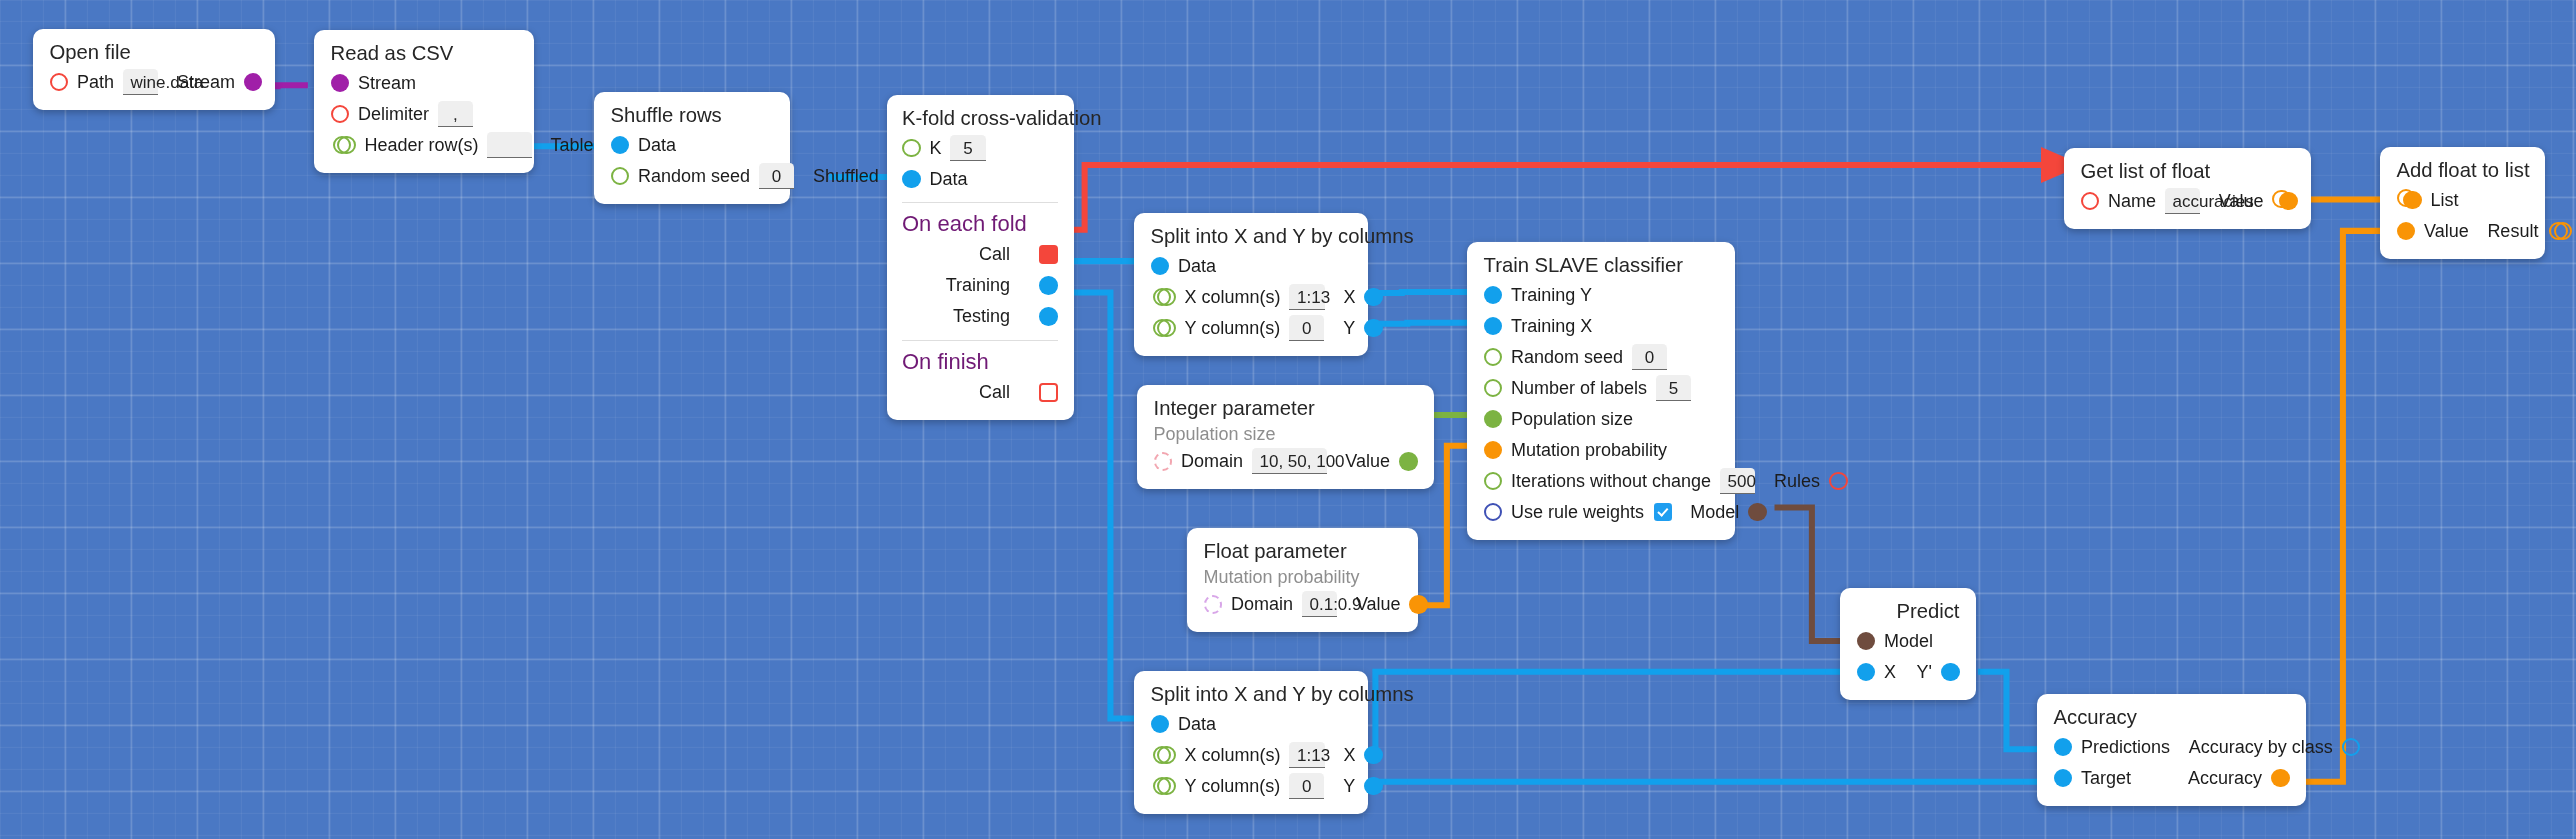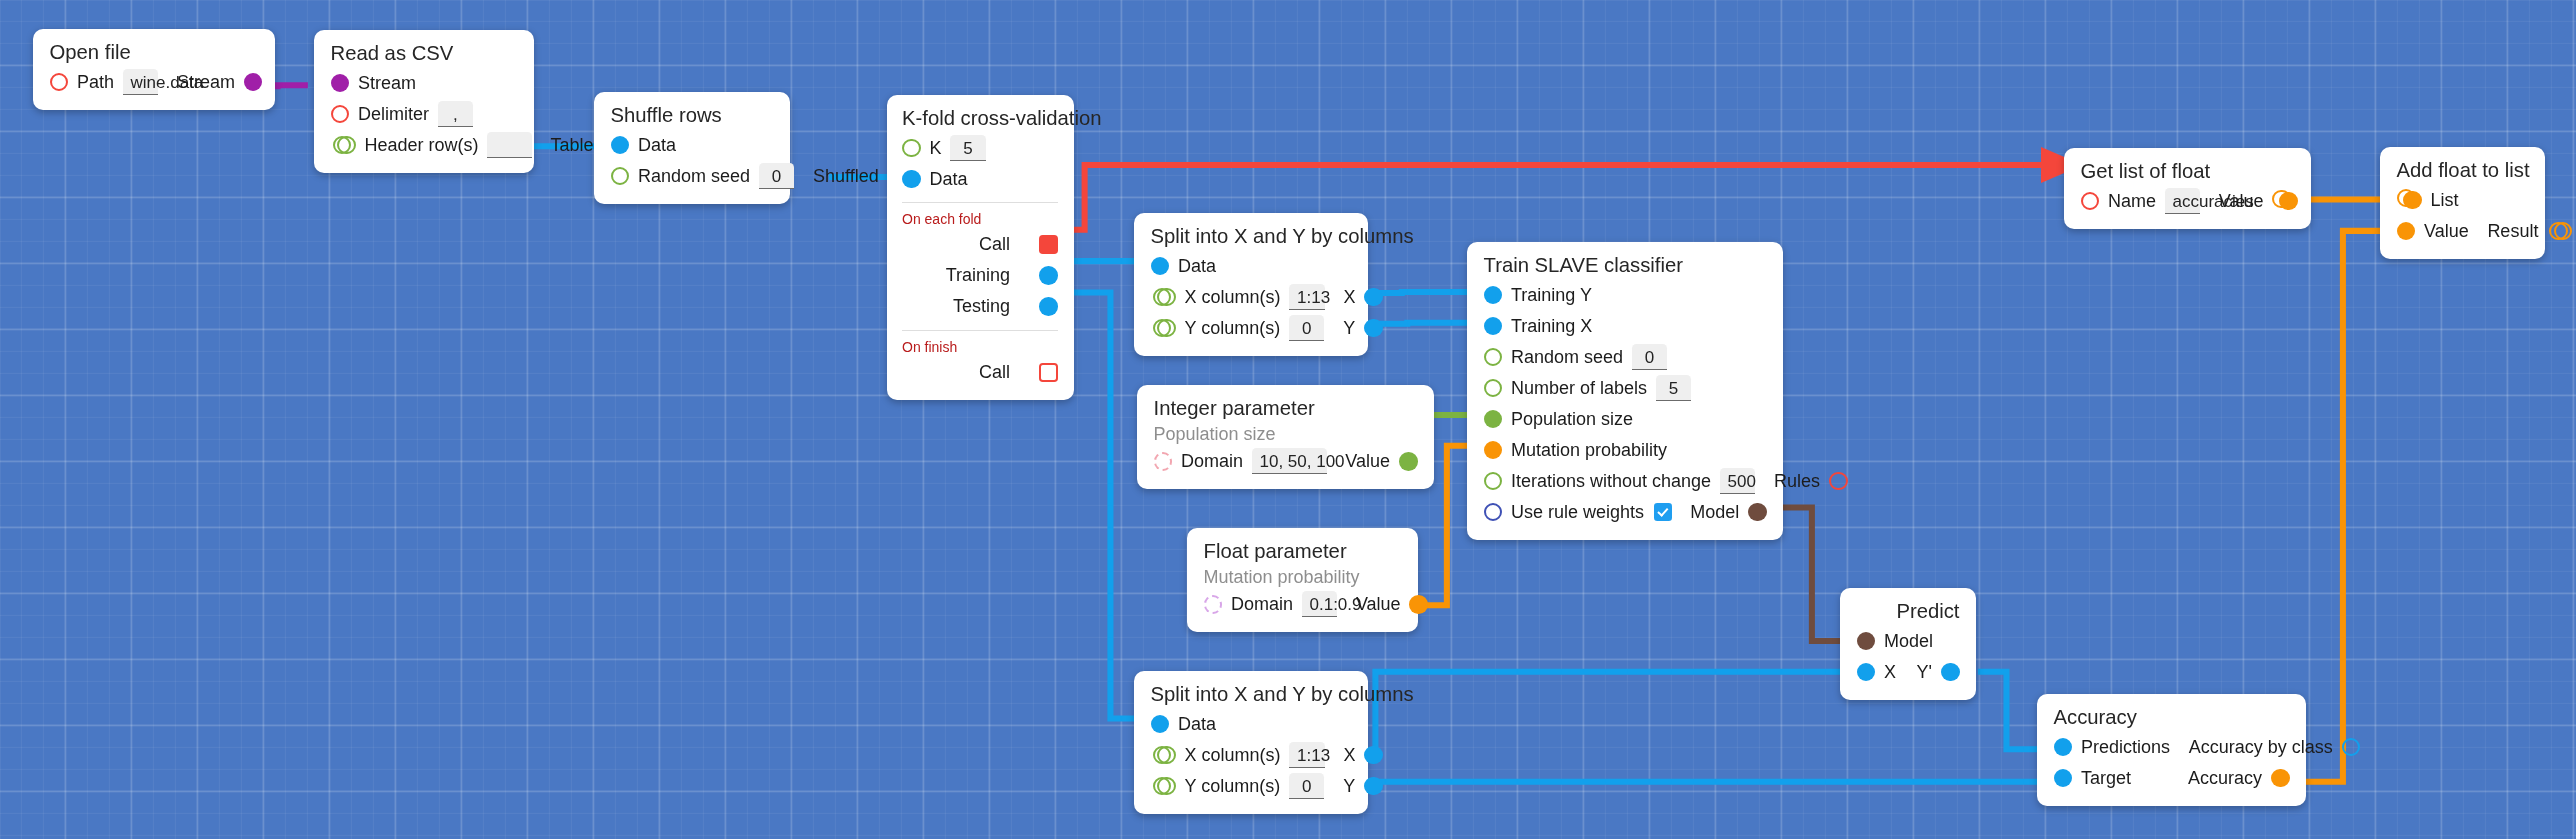--- a/index.html
+++ b/index.html
@@ -44,22 +44,22 @@
   }
   .node-subtitle {
     font-size: 18px;
     color: #8e8e8e;
     line-height: 1.1;
     margin-top: 5.5px;
     margin-bottom: 1.1px;
     white-space: nowrap;
   }
   .section-label {
-    font-size: 14px;
-    color: #b91c1c;
+    font-size: 22px;
+    color: #701a75;
     white-space: nowrap;
     padding: 5.5px 0 2.2px 0;
   }
   .divider {
     height: 1.1px;
     background: #dedede;
     margin: 7.7px 0 2.2px 0;
   }
   .row {
     position: relative;
@@ -292,21 +292,21 @@
     <div class="row">
       <span class="port double" style="color:#7cb342; margin-left:6.6px;"></span>
       <span class="row-label">Y column(s)</span>
       <span class="field">0</span>
       <span class="spacer"></span>
       <span class="row-label out">Y</span>
       <span class="port" style="background:#12a0ec;"></span>
     </div>
   </div>
 
-  <div class="node" style="left:1467px; top:242px; width:316px;">
+  <div class="node" style="left:1467px; top:242px; width:268px;">
     <div class="node-title">Train SLAVE classifier</div>
     <div class="row">
       <span class="port" style="background:#12a0ec;"></span>
       <span class="row-label">Training Y</span>
     </div>
     <div class="row">
       <span class="port" style="background:#12a0ec;"></span>
       <span class="row-label">Training X</span>
     </div>
     <div class="row">

